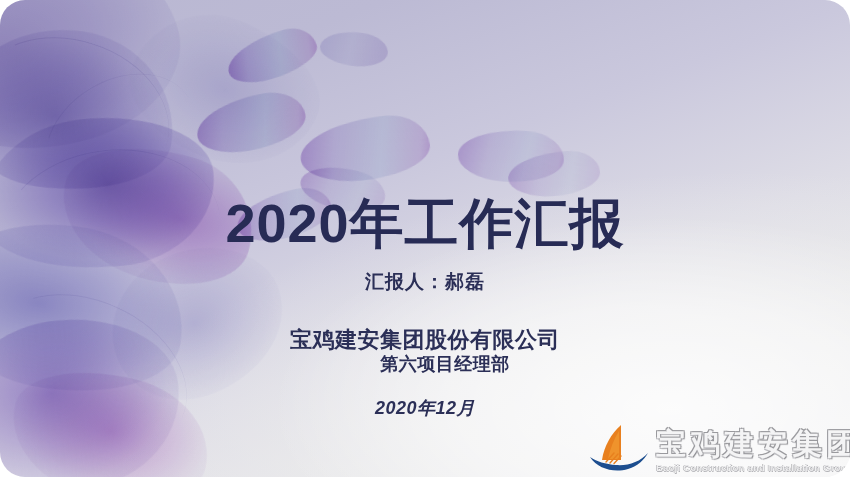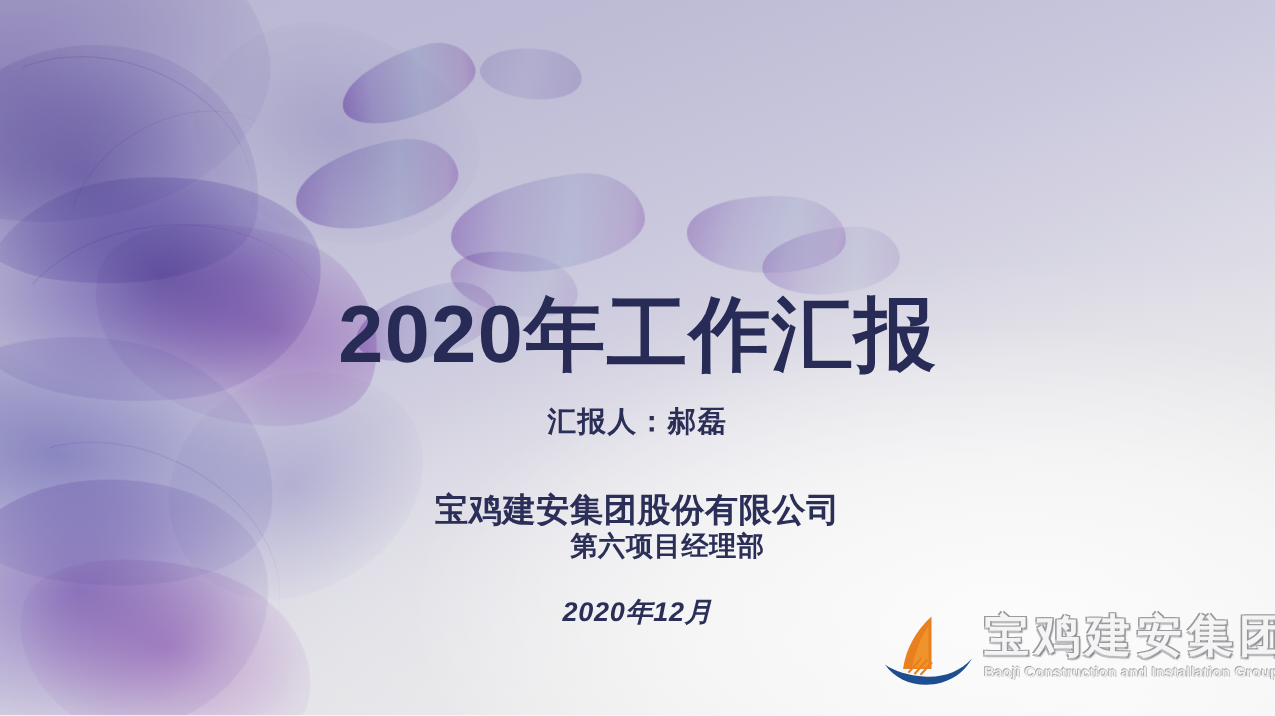--- a/index.html
+++ b/index.html
@@ -10,20 +10,21 @@
   #slide {
     position: relative;
     width: 850px;
     height: 477px;
     overflow: hidden;
     font-family: "Liberation Sans", "DejaVu Sans", sans-serif;
     
     background:
       radial-gradient(120% 100% at 88% 98%, #f2f2f3 0%, #ececed 26%, rgba(236,236,238,0) 62%),
       linear-gradient(160deg, #b9b7d2 0%, #bcbad4 18%, #cac8dd 40%, #dedde6 62%, #e9e9ea 80%, #ececec 100%);
+    border-radius: 25px;
   }
 
   
   .art-layer {
     position: absolute;
     inset: 0;
     pointer-events: none;
   }
   .petal {
     position: absolute;
@@ -103,21 +104,21 @@
   }
 
   
   #logo {
     position: absolute;
     left: 588px;
     top: 408px;
     width: 258px;
     height: 66px;
     display: flex;
-    align-items: flex-start;
+    align-items: flex-end;
   }
   #logo-mark {
     width: 62px;
     height: 52px;
     flex: 0 0 62px;
   }
   #logo-text-group {
     margin-left: 6px;
     display: flex;
     flex-direction: column;

